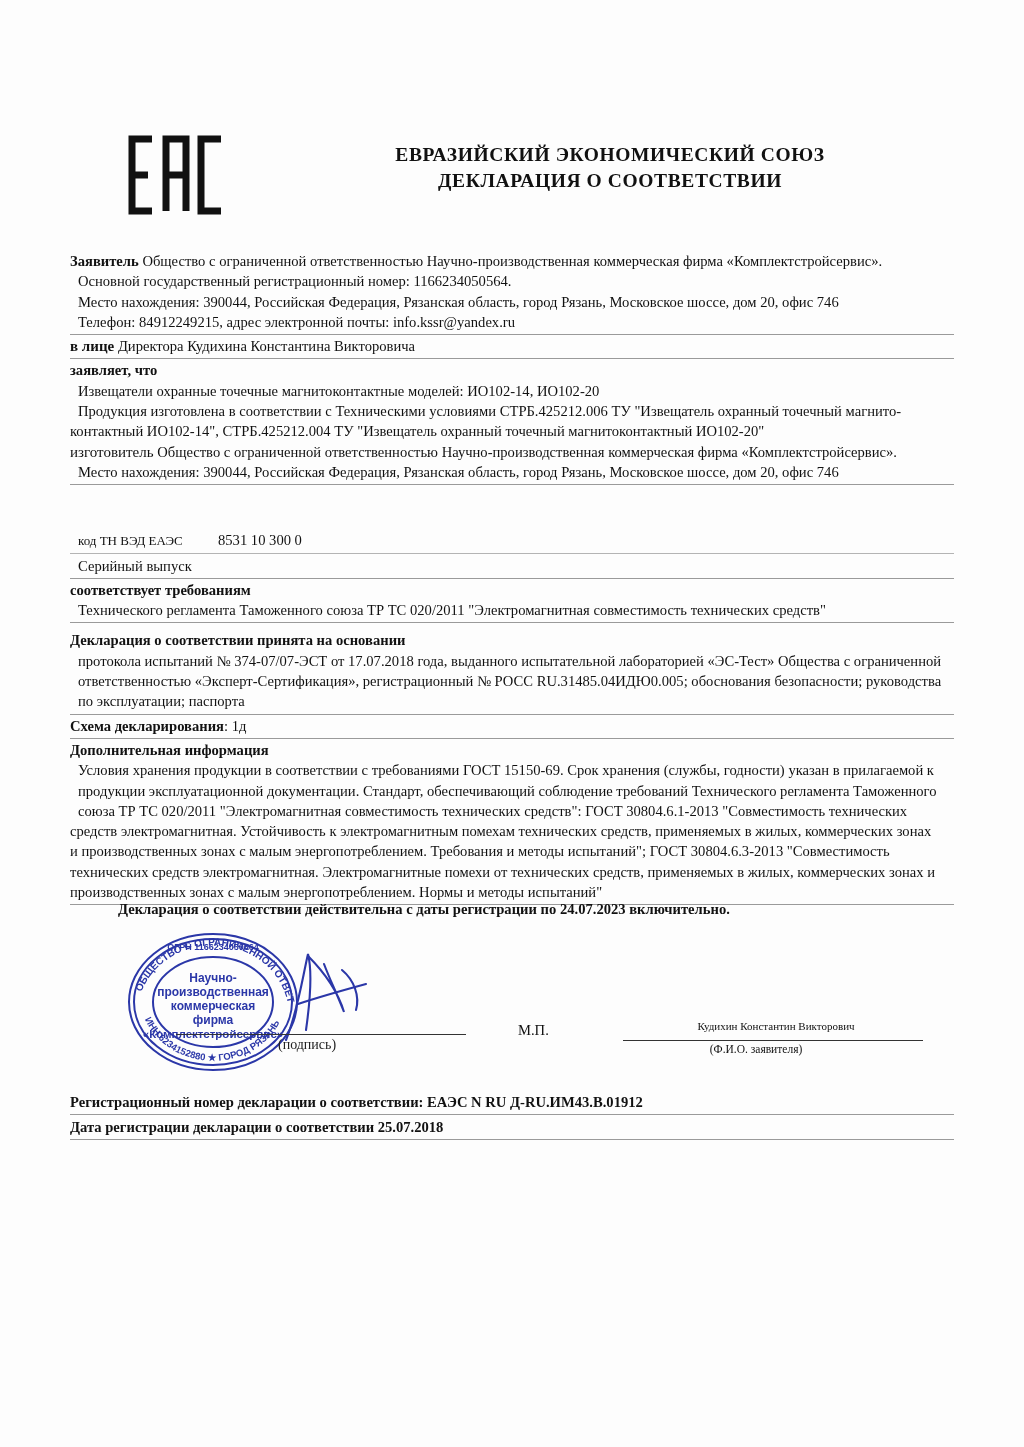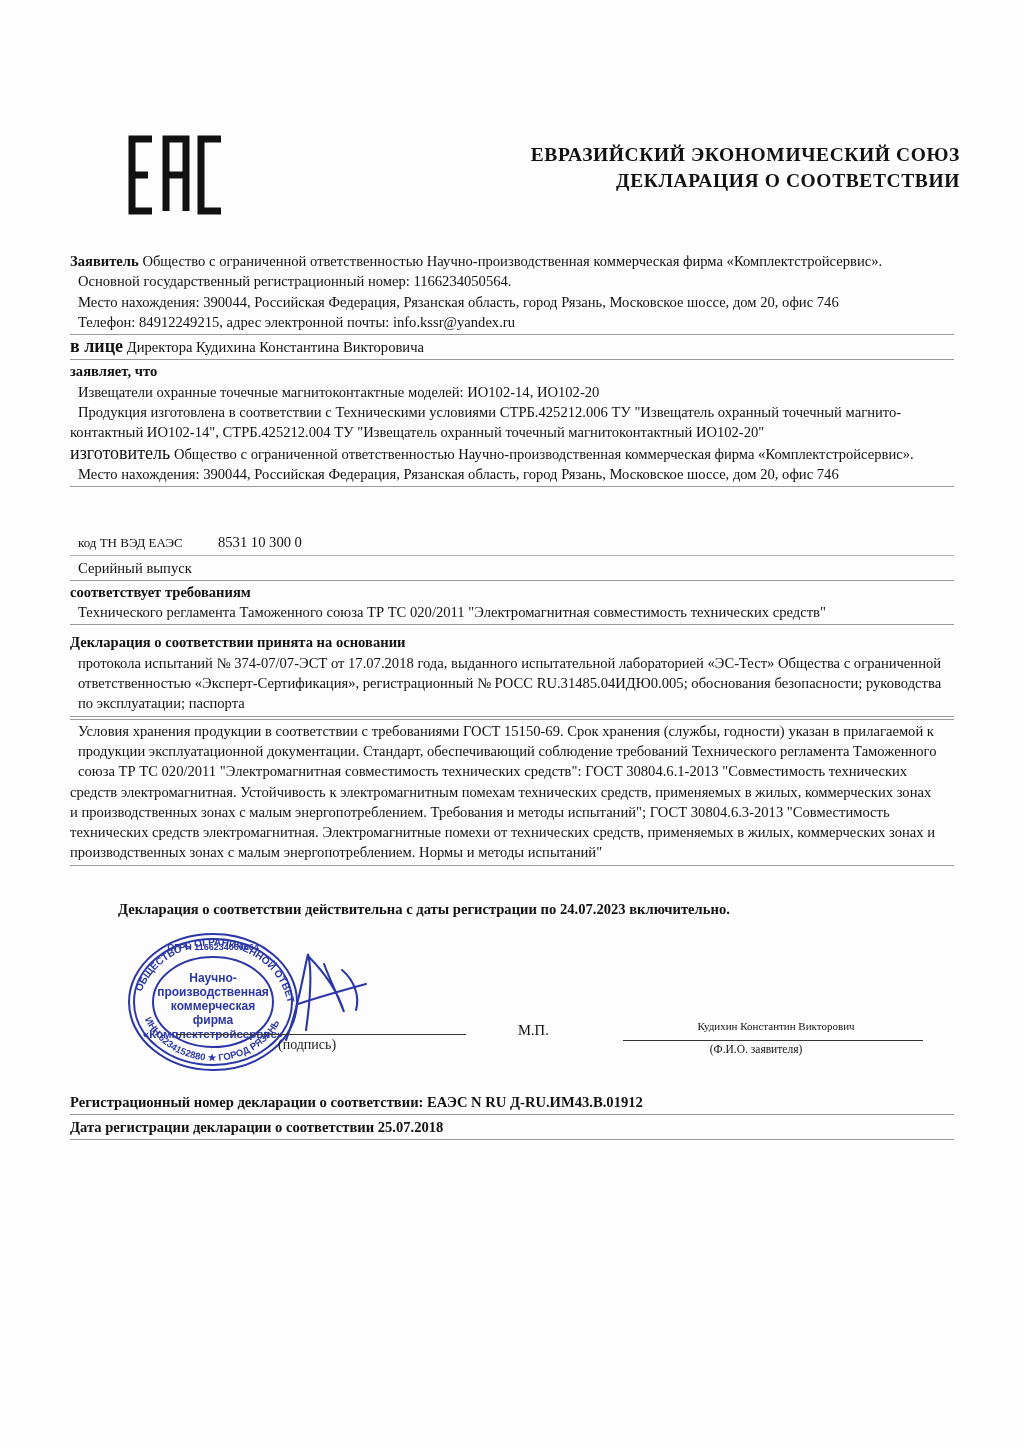--- a/index.html
+++ b/index.html
@@ -36,21 +36,21 @@
     top: 6px;
     width: 110px;
     height: 82px;
   }
   .eac-mark svg { display: block; }
   .title-block {
     position: absolute;
     left: 260px;
     top: 14px;
     width: 700px;
-    text-align: right;
+    text-align: center;
   }
   .title-line {
     font-size: 19.5px;
     font-weight: bold;
     letter-spacing: 0.6px;
     line-height: 26px;
     white-space: nowrap;
   }
 
   
@@ -61,21 +61,21 @@
     width: 884px;
   }
   .row {
     position: relative;
     margin: 0;
     padding: 0 0 1px 0;
     font-size: 14.6px;
     line-height: 19.3px;
   }
   .b { font-weight: bold; }
-  .small { font-size: 18px; text-align: right; }
+  .small { font-size: 15px; text-align: right; }
   .indent { padding-left: 8px; }
   .hr {
     border: 0;
     border-top: 1px solid #9a9a9a;
     margin: 1px 0 2px 0;
     height: 0;
   }
   .hr-dash {
     border: 0;
     border-top: 1px solid #b4b4b4;
@@ -251,22 +251,26 @@
     <hr class="hr">
 
     <div class="gap-sm"></div>
 
     <div class="row b">Декларация о соответствии принята на основании</div>
     <div class="row indent">протокола испытаний № 374-07/07-ЭСТ от 17.07.2018 года, выданного испытательной лабораторией «ЭС-Тест» Общества с ограниченной</div>
     <div class="row indent">ответственностью «Эксперт-Сертификация», регистрационный № РОСС RU.31485.04ИДЮ0.005; обоснования безопасности; руководства</div>
     <div class="row indent">по эксплуатации; паспорта</div>
     <hr class="hr">
 
-    <hr class="hr">
-
+    <div class="row">
+      <span class="b">Схема декларирования</span><span>: 1д</span>
+    </div>
+    <hr class="hr">
+
+    <div class="row b">Дополнительная информация</div>
     <div class="row indent">Условия хранения продукции в соответствии с требованиями ГОСТ 15150-69. Срок хранения (службы, годности) указан в прилагаемой к</div>
     <div class="row indent">продукции эксплуатационной документации. Стандарт, обеспечивающий соблюдение требований Технического регламента Таможенного</div>
     <div class="row indent">союза ТР ТС 020/2011 "Электромагнитная совместимость технических средств": ГОСТ 30804.6.1-2013 "Совместимость технических</div>
     <div class="row">средств электромагнитная. Устойчивость к электромагнитным помехам технических средств, применяемых в жилых, коммерческих зонах</div>
     <div class="row">и производственных зонах с малым энергопотреблением. Требования и методы испытаний"; ГОСТ 30804.6.3-2013 "Совместимость</div>
     <div class="row">технических средств электромагнитная. Электромагнитные помехи от технических средств, применяемых в жилых, коммерческих зонах и</div>
     <div class="row">производственных зонах с малым энергопотреблением. Нормы и методы испытаний"</div>
     <hr class="hr">
   </div>
 

